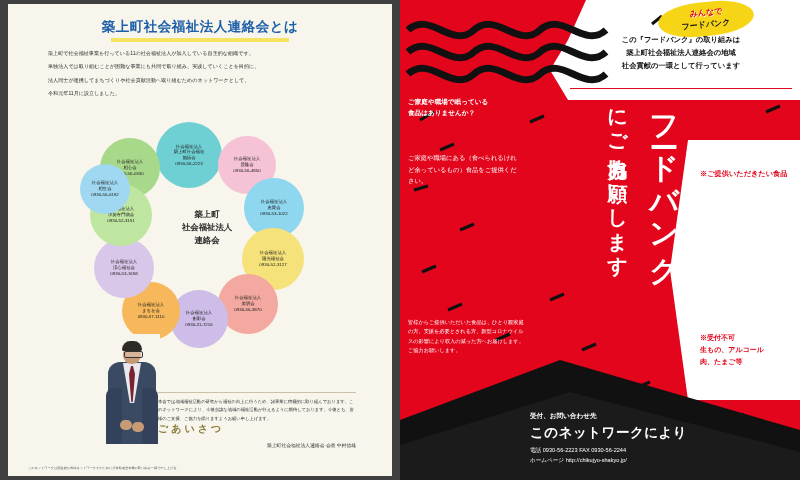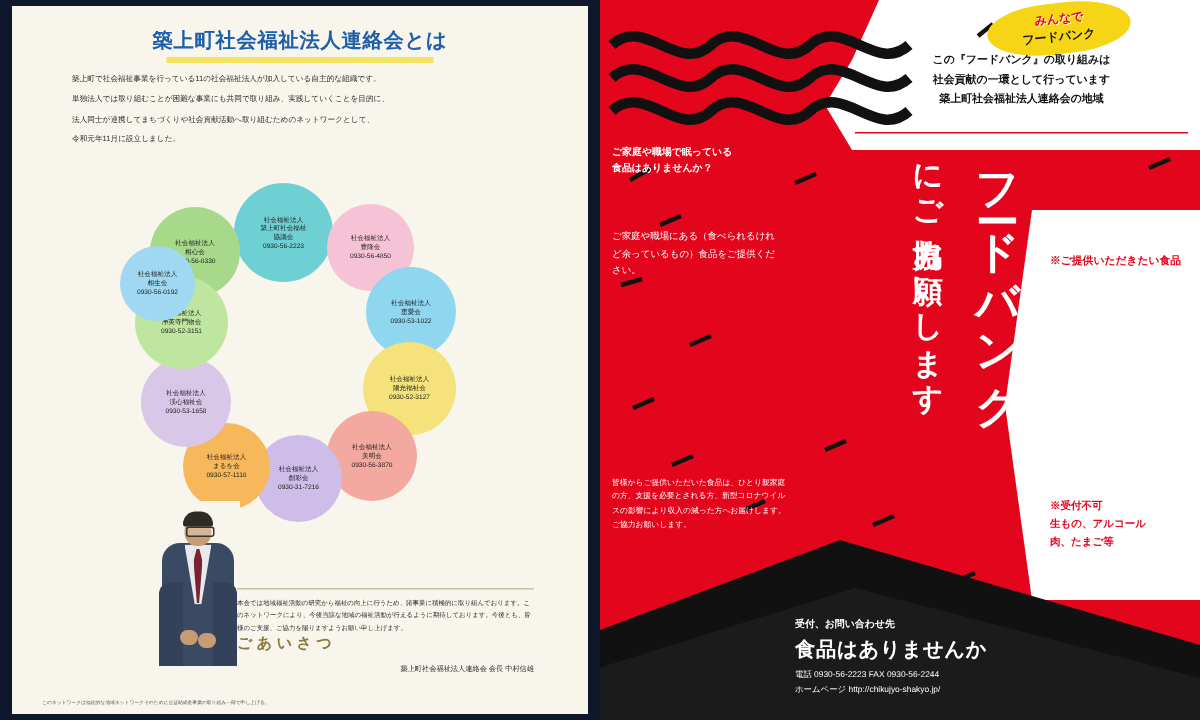--- a/index.html
+++ b/index.html
@@ -17,21 +17,21 @@
     position: relative;
     width: 800px;
     height: 480px;
   }
 
   
   .left-panel {
     position: absolute;
     left: 0; top: 0;
     width: 400px; height: 480px;
-    background: #0f172a;
+    background: #404040;
     overflow: hidden;
   }
   .left-inner {
     position: absolute;
     left: 8px; top: 4px;
     width: 384px; height: 472px;
     background: #f7f5ec;
   }
   .left-title {
     position: absolute;
@@ -421,20 +421,25 @@
         <div class="bubble" style="left:-4px; top:62px; width:62px; height:62px; background:#bfe6a0;">
           <span class="nm">社会福祉法人<br>净英寺門物会</span>
           <span class="tel">0930-52-3151</span>
         </div>
 
         <div class="bubble" style="left:-14px; top:42px; width:50px; height:50px; background:#9fd8f0;">
           <span class="nm">社会福祉法人<br>相生会</span>
           <span class="tel">0930-56-0192</span>
         </div>
 
+        <div class="center-label">
+          <div>築上町</div>
+          <div>社会福祉法人</div>
+          <div>連絡会</div>
+        </div>
       </div>
 
       <div class="photo">
         <div class="bg"></div>
         <div class="body"></div>
         <div class="shirt"></div>
         <div class="tie"></div>
         <div class="arm-l"></div>
         <div class="arm-r"></div>
         <div class="hand-l"></div>
@@ -490,37 +495,37 @@
     </svg>
 
     <div class="logo">
       <div class="blob"></div>
       <div class="t1">みんなで</div>
       <div class="t2">フードバンク</div>
     </div>
 
     <div class="tr-banner">
       <div>この『フードバンク』の取り組みは</div>
+      <div>築上町社会福祉法人連絡会の地域</div>
       <div>社会貢献の一環として行っています</div>
-      <div>築上町社会福祉法人連絡会の地域</div>
     </div>
     <div class="tr-rule"></div>
 
     <div class="headline">フードバンク</div>
     <div class="headline2">にご協力お願いします</div>
 
     <div class="q-block">ご家庭や職場で眠っている<br>食品はありませんか？</div>
     <div class="q-body">ご家庭や職場にある（食べられるけれど余っているもの）食品をご提供ください。</div>
     <div class="q-note">皆様からご提供いただいた食品は、ひとり親家庭の方、支援を必要とされる方、新型コロナウイルスの影響により収入の減った方へお届けします。ご協力お願いします。</div>
 
     <div class="wanted">
       <div class="hdr">※ご提供いただきたい食品</div>
     </div>
     <div class="notaccept">※受付不可<br>生もの、アルコール<br>肉、たまご等</div>
 
     <div class="contact-label">受付、お問い合わせ先</div>
-    <div class="contact-org">食品はありませんか</div>
+    <div class="contact-org">このネットワークにより</div>
     <div class="contact-tel">
       <div>電話 0930-56-2223  FAX 0930-56-2244</div>
       <div>ホームページ http://chikujyo-shakyo.jp/</div>
     </div>
   </div>
 </div>
 
 </body></html>

